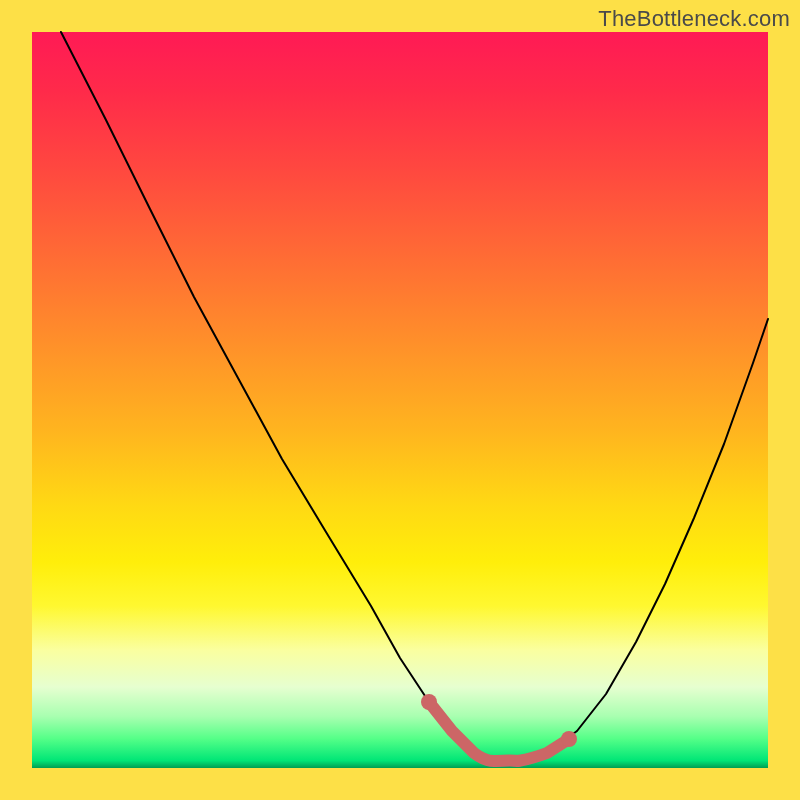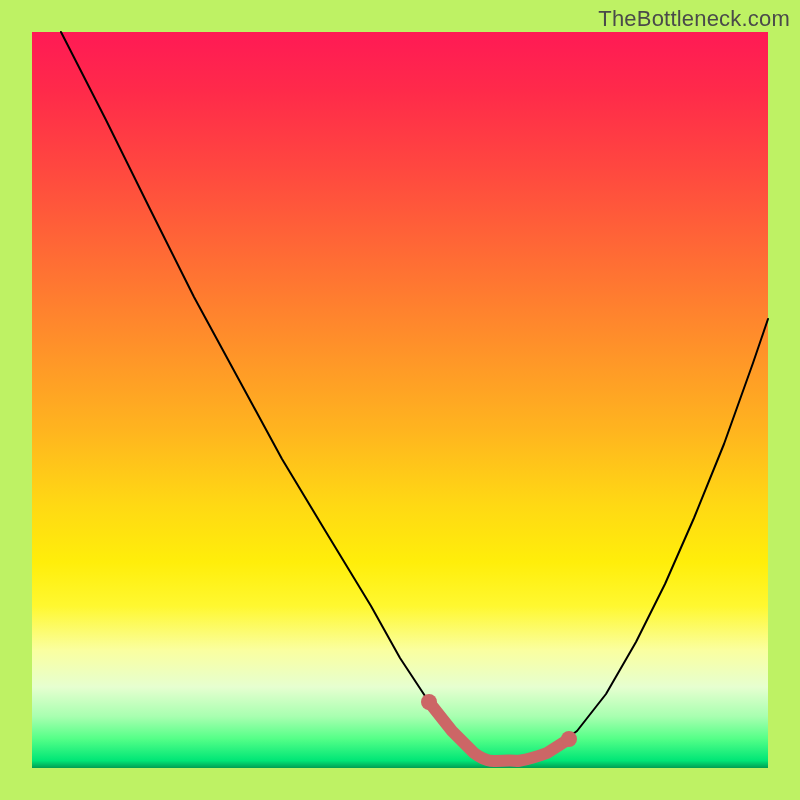--- a/index.html
+++ b/index.html
@@ -8,21 +8,21 @@
     width: 800px;
     height: 800px;
     background: #000;
     overflow: hidden;
     font-family: Arial, Helvetica, sans-serif;
   }
   .frame {
     position: relative;
     width: 800px;
     height: 800px;
-    background: #bef264;
+    background: #fde047;
   }
   .plot-area {
     position: absolute;
     left: 32px;
     top: 32px;
     width: 736px;
     height: 736px;
     
     background: linear-gradient(
       to bottom,

